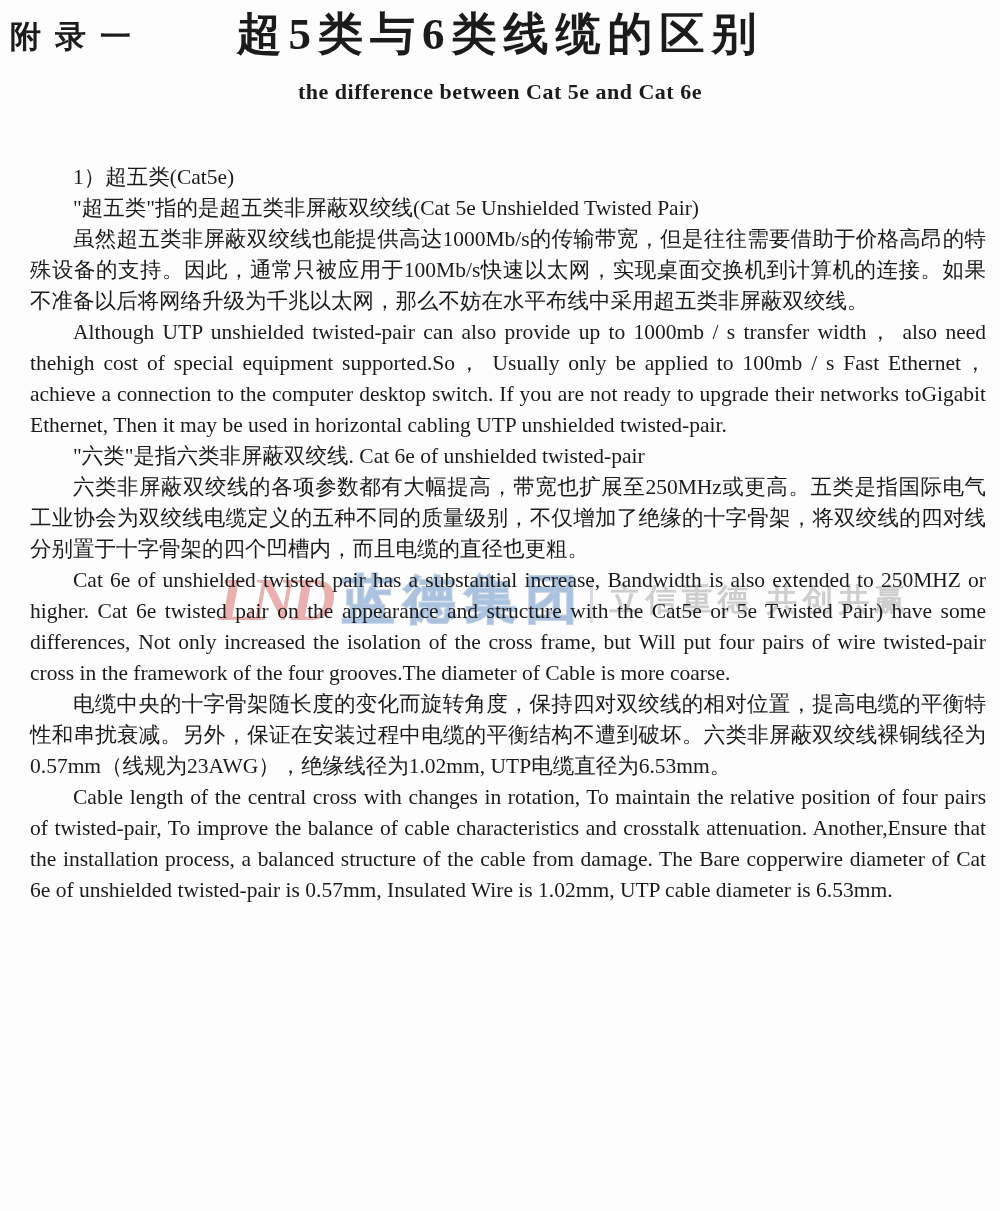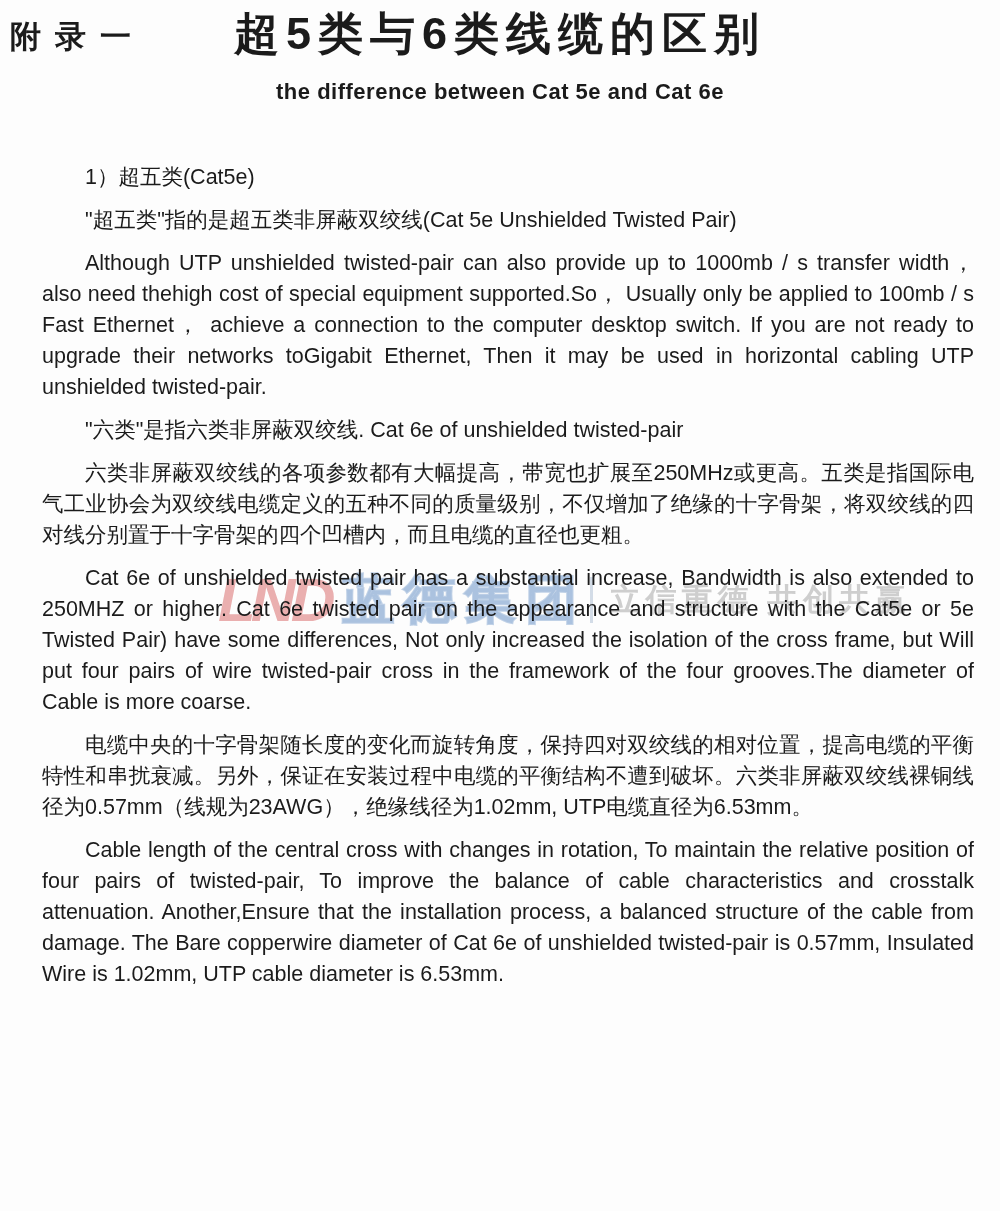--- a/index.html
+++ b/index.html
@@ -9,21 +9,21 @@
     height: 1211px;
     background: #fdfdfd;
     overflow: hidden;
   }
   .page {
     position: relative;
     width: 1000px;
     height: 1211px;
     background: #fdfdfd;
     color: #1b1b1b;
-    font-family: Liberation Sans, sans-serif;
+    font-family: Liberation Serif, serif;
   }
   .appendix {
     position: absolute;
     top: 16px;
     left: 10px;
     font-size: 31px;
     font-weight: bold;
     letter-spacing: 14px;
     white-space: nowrap;
   }
@@ -84,21 +84,21 @@
   }
   .content {
     position: relative;
     z-index: 1;
     margin: 57px 14px 0 30px;
     font-size: 21.5px;
     line-height: 31px;
     text-align: justify;
   }
   .content p {
-    margin: 12px;
+    margin: 0;
     padding: 0;
     text-indent: 2em;
   }
 </style>
 </head>
 <body>
 
 <div class="page">
 
   <div class="appendix">附录一</div>
@@ -111,20 +111,21 @@
   <div class="watermark">
     <span class="wm-logo">LND</span>
     <span class="wm-company">蓝德集团</span>
     <span class="wm-divider"></span>
     <span class="wm-slogan">立信重德 共创共赢</span>
   </div>
 
   <div class="content">
     <p class="zh">1）超五类(Cat5e)</p>
     <p class="zh">"超五类"指的是超五类非屏蔽双绞线(Cat 5e Unshielded Twisted Pair)</p>
+    <p class="zh">虽然超五类非屏蔽双绞线也能提供高达1000Mb/s的传输带宽，但是往往需要借助于价格高昂的特殊设备的支持。因此，通常只被应用于100Mb/s快速以太网，实现桌面交换机到计算机的连接。如果不准备以后将网络升级为千兆以太网，那么不妨在水平布线中采用超五类非屏蔽双绞线。</p>
     <p class="en">Although UTP unshielded twisted-pair can also provide up to 1000mb / s transfer width， also need thehigh cost of special equipment supported.So， Usually only be applied to 100mb / s Fast Ethernet， achieve a connection to the computer desktop switch. If you are not ready to upgrade their networks toGigabit Ethernet, Then it may be used in horizontal cabling UTP unshielded twisted-pair.</p>
     <p class="zh">"六类"是指六类非屏蔽双绞线. Cat 6e of unshielded twisted-pair</p>
     <p class="zh">六类非屏蔽双绞线的各项参数都有大幅提高，带宽也扩展至250MHz或更高。五类是指国际电气工业协会为双绞线电缆定义的五种不同的质量级别，不仅增加了绝缘的十字骨架，将双绞线的四对线分别置于十字骨架的四个凹槽内，而且电缆的直径也更粗。</p>
     <p class="en">Cat 6e of unshielded twisted pair has a substantial increase, Bandwidth is also extended to 250MHZ or higher. Cat 6e twisted pair on the appearance and structure with the Cat5e or 5e Twisted Pair) have some differences, Not only increased the isolation of the cross frame, but Will put four pairs of wire twisted-pair cross in the framework of the four grooves.The diameter of Cable is more coarse.</p>
     <p class="zh">电缆中央的十字骨架随长度的变化而旋转角度，保持四对双绞线的相对位置，提高电缆的平衡特性和串扰衰减。另外，保证在安装过程中电缆的平衡结构不遭到破坏。六类非屏蔽双绞线裸铜线径为0.57mm（线规为23AWG），绝缘线径为1.02mm, UTP电缆直径为6.53mm。</p>
     <p class="en">Cable length of the central cross with changes in rotation, To maintain the relative position of four pairs of twisted-pair, To improve the balance of cable characteristics and crosstalk attenuation. Another,Ensure that the installation process, a balanced structure of the cable from damage. The Bare copperwire diameter of Cat 6e of unshielded twisted-pair is 0.57mm, Insulated Wire is 1.02mm, UTP cable diameter is 6.53mm.</p>
   </div>
 
 </div>
 

